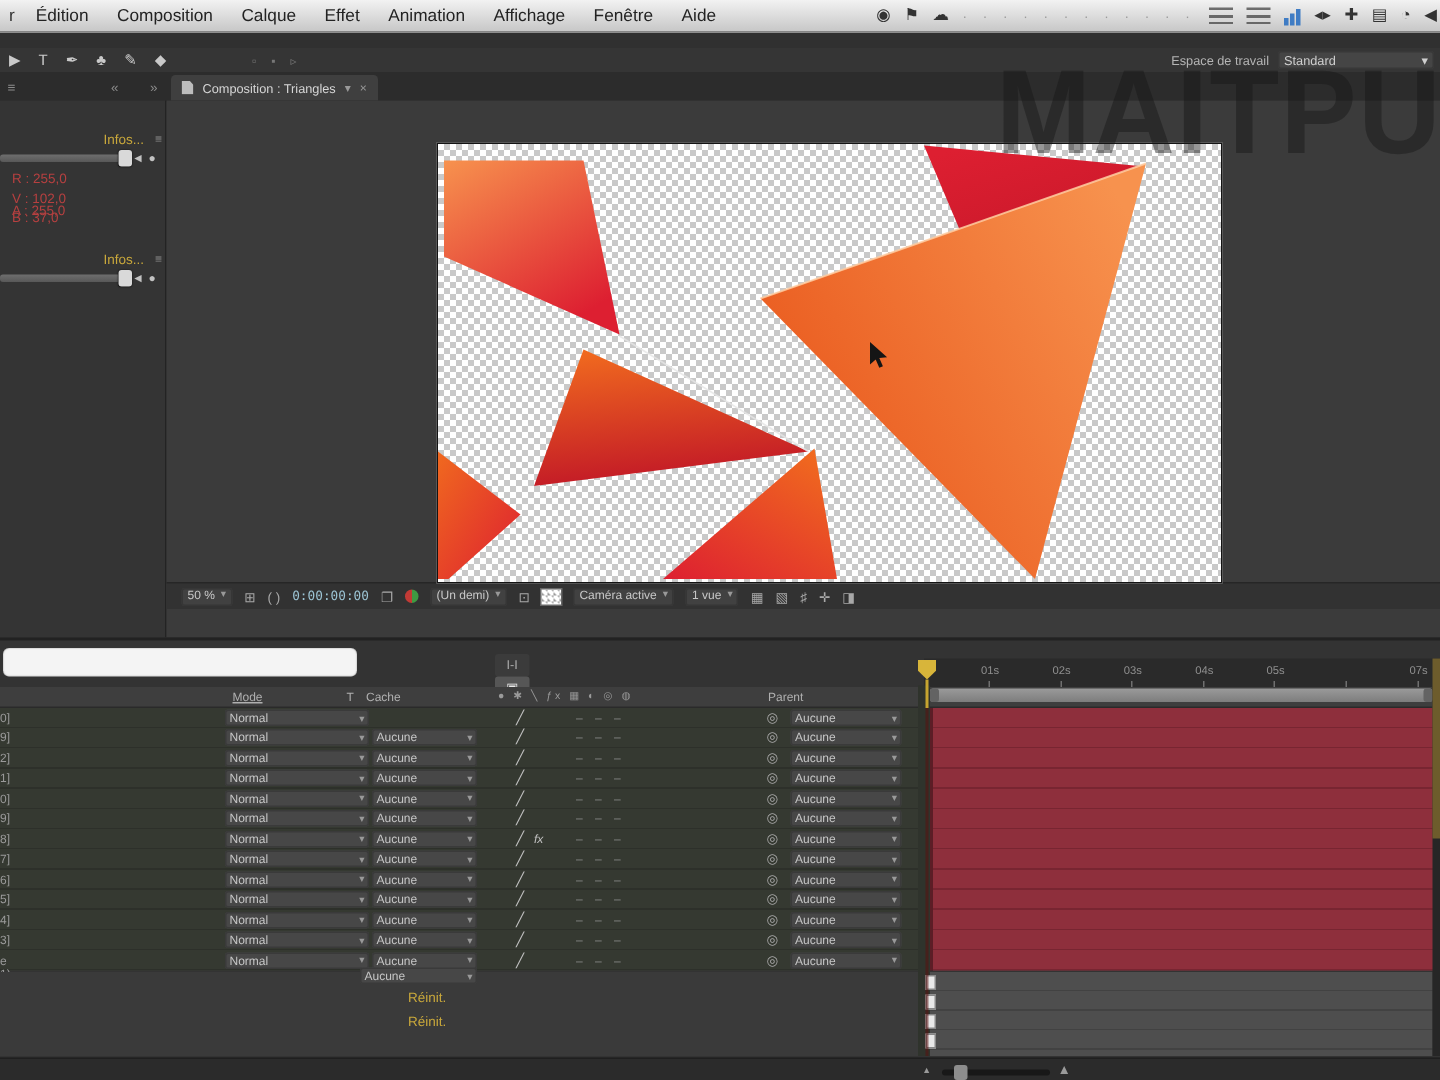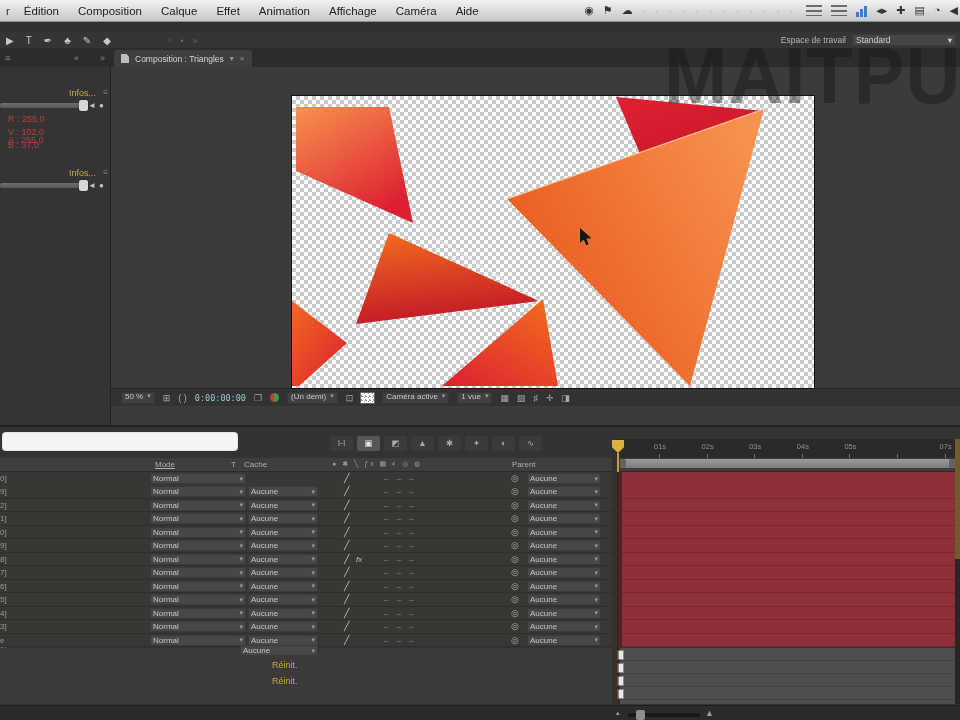--- a/index.html
+++ b/index.html
@@ -67,21 +67,21 @@
   .cdd .c{color:#999;font-size:7px;}
   .cico{margin-right:8px;color:#a8a8a8;font-size:9px;}
   .tc{color:#9cc4d4;font-family:"DejaVu Sans Mono",monospace;font-size:8.5px;margin-right:8px;}
   .rgbdot{width:9px;height:9px;border-radius:50%;background:linear-gradient(90deg,#c23a35 50%,#3f9a42 50%);margin-right:8px;}
   .minichk{width:13px;height:10px;margin-right:8px;background-color:#fff;
     background-image:linear-gradient(45deg,#999 25%,transparent 25%,transparent 75%,#999 75%);
     background-size:4px 4px;box-shadow:0 0 0 1px #666;}
   
   .timeline{position:absolute;left:0;top:425px;width:960px;height:295px;background:#333333;border-top:2px solid #222;}
   .timefield{position:absolute;left:2px;top:5px;width:236px;height:19px;background:#f4f4f4;border-radius:4px;box-shadow:inset 0 0 1px #666;}
-  .tlbtns{position:absolute;top:9px;height:15px;display:flex;}
+  .tlbtns{position:absolute;top:9px;height:15px;display:flex;flex-direction:column;}
   .tbtn{width:23px;height:15px;margin-right:4px;color:#aaa;font-size:8.5px;text-align:center;line-height:15px;background:#3b3b3b;border-radius:2px;}
   .tbtn.active{background:#565656;color:#e8e8e8;}
   .ruler{position:absolute;left:616px;top:12px;width:339px;height:19px;background:#2a2a2a;border-bottom:1px solid #1c1c1c;overflow:hidden;text-align:center;}
   .rlabel{position:absolute;top:3px;color:#8f8f8f;font-size:7.5px;}
   .rtick{position:absolute;bottom:0;width:1px;height:4px;background:#6f6f6f;}
   .playhead{position:absolute;left:612px;top:13px;width:12px;height:13px;background:#d8b53a;
     clip-path:polygon(0 0,100% 0,100% 55%,50% 100%,0 55%);z-index:30;}
   .phline1{position:absolute;left:617px;top:26px;width:2px;height:19px;background:#c5a42f;z-index:29;}
   .phline2{position:absolute;left:617px;top:45px;width:2px;height:232px;background:rgba(90,16,16,0.55);z-index:29;}
   .tlheader{position:absolute;left:0;top:31px;width:955px;height:13px;background:#3e3e3e;border-bottom:1px solid #2a2a2a;
@@ -122,21 +122,21 @@
 
   <div class="menubar">
     <span class="mi partial">r</span>
     <span id="menu-items" style="display:flex;">
         <span class="mi">Édition</span>
         <span class="mi">Composition</span>
         <span class="mi">Calque</span>
         <span class="mi">Effet</span>
         <span class="mi">Animation</span>
         <span class="mi">Affichage</span>
-        <span class="mi">Caméra</span>
+        <span class="mi">Fenêtre</span>
         <span class="mi">Aide</span>
       </span>
     <span class="statuszone" id="status-icons">
         <span class="g">◉</span>
         <span class="g">⚑</span>
         <span class="g">☁</span>
         <span class="dots">· · · · · · · · · · · ·</span>
         <span class="nums"></span>
         <span class="nums"></span>
         <span class="bars">

